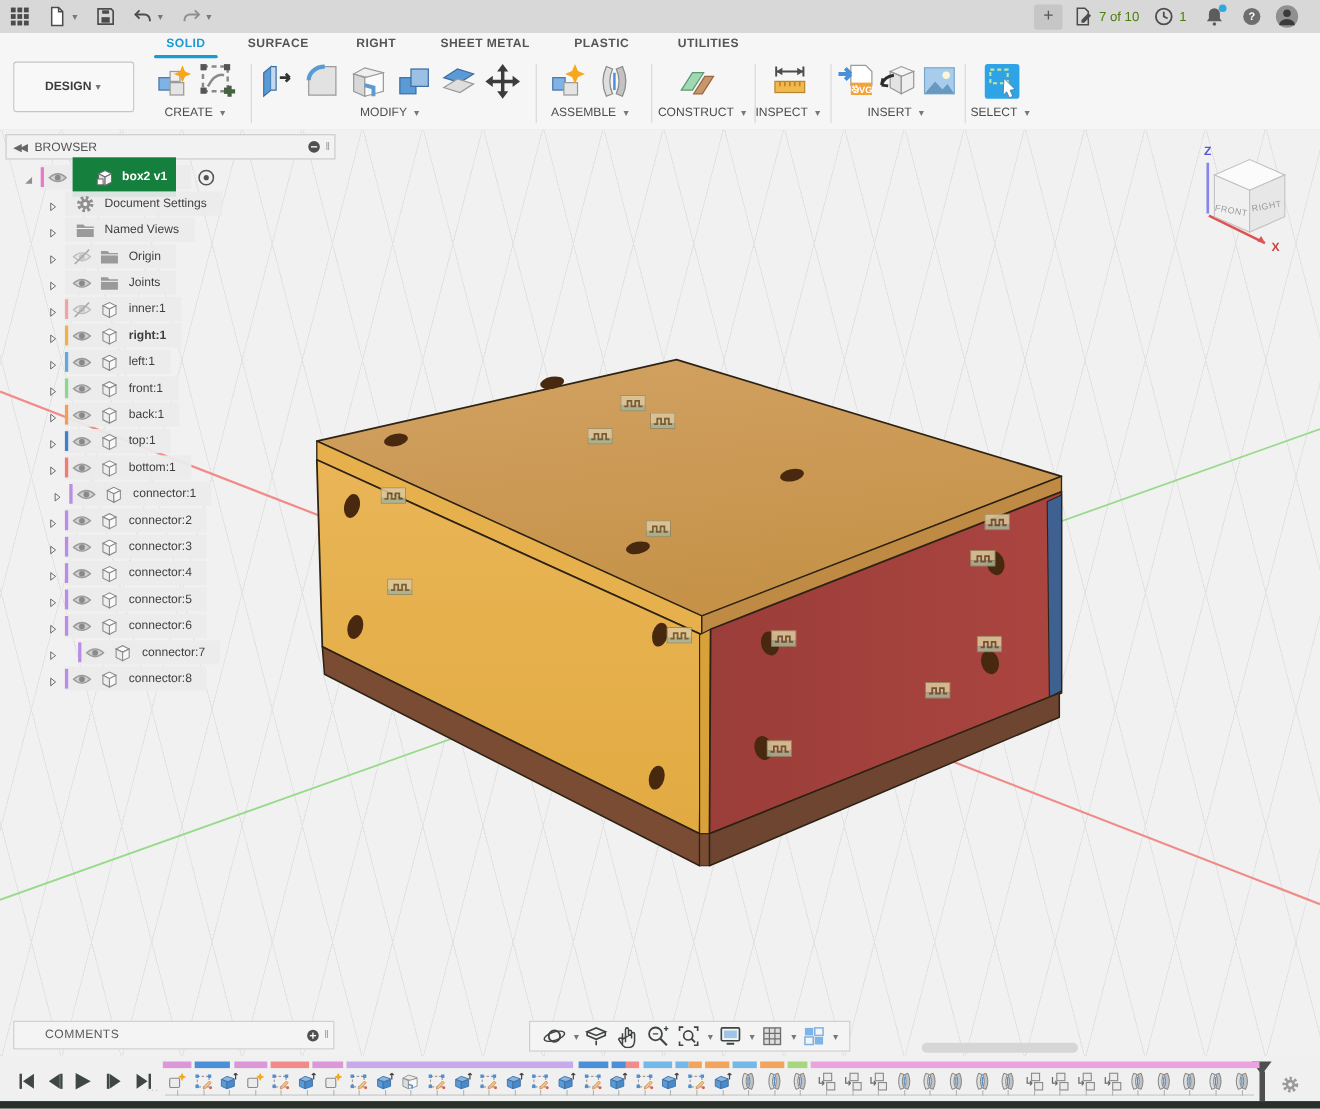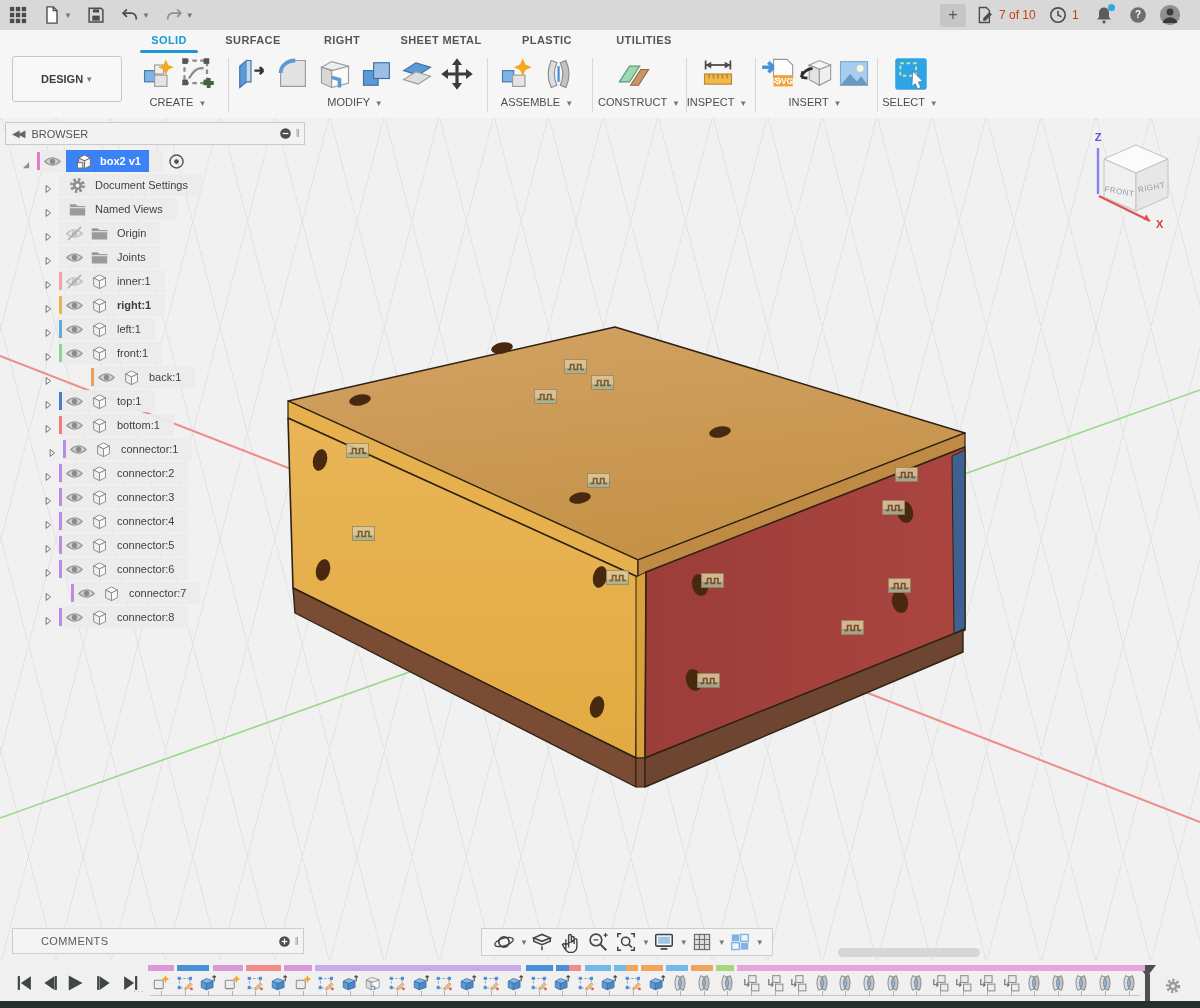--- a/index.html
+++ b/index.html
@@ -11,21 +11,21 @@
   .qat{position:absolute;top:3px;height:24px;display:flex;align-items:center;}
   .qat .ic{width:20px;height:20px;display:inline-block;}
   .caret{font-size:8px;color:#777;margin-left:2px;}
   .doctab{position:absolute;left:188px;top:0;width:747px;height:30px;background:#efefef;
           border-radius:5px 5px 0 0;display:flex;align-items:center;justify-content:center;}
   .doctab .ttl{font-size:12px;color:#3c3c3c;margin-left:6px;}
   .doctab .close{position:absolute;right:10px;top:5px;font-size:15px;color:#666;width:18px;height:18px;
                  text-align:center;line-height:18px;cursor:default;}
   .newtab{position:absolute;left:940px;top:4px;width:26px;height:23px;background:#c6c6c6;border-radius:3px;
           color:#555;font-size:16px;text-align:center;line-height:22px;}
-  .tstat{position:absolute;top:4px;height:22px;display:flex;align-items:center;font-size:12px;color:#c2410c;}
+  .tstat{position:absolute;top:4px;height:22px;display:flex;align-items:center;font-size:12px;color:#4d7c0f;}
   .tstat .ic{width:20px;height:20px;margin-right:4px;position:relative;}
   .badge-dot{position:absolute;right:-1px;top:-1px;width:7px;height:7px;border-radius:50%;}
   
   .toolbar{position:absolute;left:0;top:30px;width:1200px;height:88px;background:#f6f6f6;border-bottom:1px solid #cfcfcf;}
   .rtab{position:absolute;top:4px;height:16px;font-size:11px;font-weight:bold;color:#555;text-align:center;letter-spacing:.4px;}
   .rtab.active{color:#1b9ad2;}
   .rtab .ul{position:absolute;left:0;right:0;bottom:-3px;height:3px;border-radius:2px;}
   .design-btn{position:absolute;left:12px;top:26px;width:108px;height:44px;border:1px solid #c6c6c6;border-radius:3px;
       background:#f8f8f8;display:flex;align-items:center;justify-content:center;font-size:11px;font-weight:bold;color:#3c3c3c;}
   .tb-ic{position:absolute;top:26px;width:36px;height:36px;}
@@ -406,21 +406,21 @@
           <div class="brow sel" style="left: 0px; top: 28px; width: 300px;">
             <span class="arr" style="margin-left:16px"><svg viewBox="0 0 32 32" width="100%" height="100%">
                 <path d="M26 6v20H6z" fill="#8f8f8f"></path>
               </svg></span>
             <span class="bg" style="margin-left:6px">
               <span class="cbar" style="background:#e87bc8"></span>
               <span class="mini" style="margin-left:3px"><svg viewBox="0 0 32 32" width="100%" height="100%">
                   <path d="M3 16q13-12 26 0q-13 12-26 0z" fill="#d0d0d0" stroke="#9a9a9a" stroke-width="2"></path>
                   <circle cx="16" cy="16" r="4.5" fill="#8a8a8a"></circle>
                 </svg></span>
-              <span style="display:inline-flex;align-items:center;background:#3b82f6;height:22px;padding:0 8px 0 9px;margin-left:4px">
+              <span style="display:inline-flex;align-items:center;background:#15803d;height:36px;padding:0 8px 0 20px;margin-left:4px">
                 <span class="mini"><svg viewBox="0 0 32 32" width="100%" height="100%">
                     <path d="M6 10l10-5 10 5-10 5z" fill="#fdfdfd" stroke="#6a6a6a" stroke-width="1.6"></path>
                     <path d="M6 10v13l10 5V15z" fill="#e2e2e2" stroke="#6a6a6a" stroke-width="1.6"></path>
                     <path d="M26 10v13l-10 5V15z" fill="#f4f4f4" stroke="#6a6a6a" stroke-width="1.6"></path>
                     <rect x="4" y="18" width="9" height="9" fill="#fff" stroke="#6a6a6a" stroke-width="1.6"></rect>
                   </svg></span>
                 <span class="lbl" style="margin-left:6px">box2 v1</span>
               </span>
             </span>
             <span class="mini" style="margin-left:4px"><svg viewBox="0 0 32 32" width="100%" height="100%">
@@ -556,21 +556,21 @@
                   <circle cx="16" cy="16" r="4.5" fill="#8a8a8a"></circle>
                 </svg></span>
               <span class="mini" style="margin-left:6px"><svg viewBox="0 0 32 32" width="100%" height="100%">
                   <path d="M6 10l10-5 10 5-10 5z" fill="#fdfdfd" stroke="#8a8a8a" stroke-width="1.6"></path>
                   <path d="M6 10v13l10 5V15z" fill="#ededed" stroke="#8a8a8a" stroke-width="1.6"></path>
                   <path d="M26 10v13l-10 5V15z" fill="#f8f8f8" stroke="#8a8a8a" stroke-width="1.6"></path>
                 </svg></span>
               <span class="lbl" style="margin-left:8px">front:1</span>
             </span>
           </div>
-          <div class="brow" style="left: 0px; top: 244px; width: 300px; gap: 32px;">
+          <div class="brow" style="left: 0px; top: 244px; width: 300px;">
             <span class="arr" style="margin-left:38px"><svg viewBox="0 0 32 32" width="100%" height="100%">
                 <path d="M10 5l14 11-14 11z" fill="#f4f4f4" stroke="#555" stroke-width="2.5"></path>
               </svg></span>
             <span class="bg" style="margin-left:6px">
               <span class="cbar" style="background:#f09f5a"></span>
               <span class="mini" style="margin-left:3px"><svg viewBox="0 0 32 32" width="100%" height="100%">
                   <path d="M3 16q13-12 26 0q-13 12-26 0z" fill="#d0d0d0" stroke="#9a9a9a" stroke-width="2"></path>
                   <circle cx="16" cy="16" r="4.5" fill="#8a8a8a"></circle>
                 </svg></span>
               <span class="mini" style="margin-left:6px"><svg viewBox="0 0 32 32" width="100%" height="100%">

